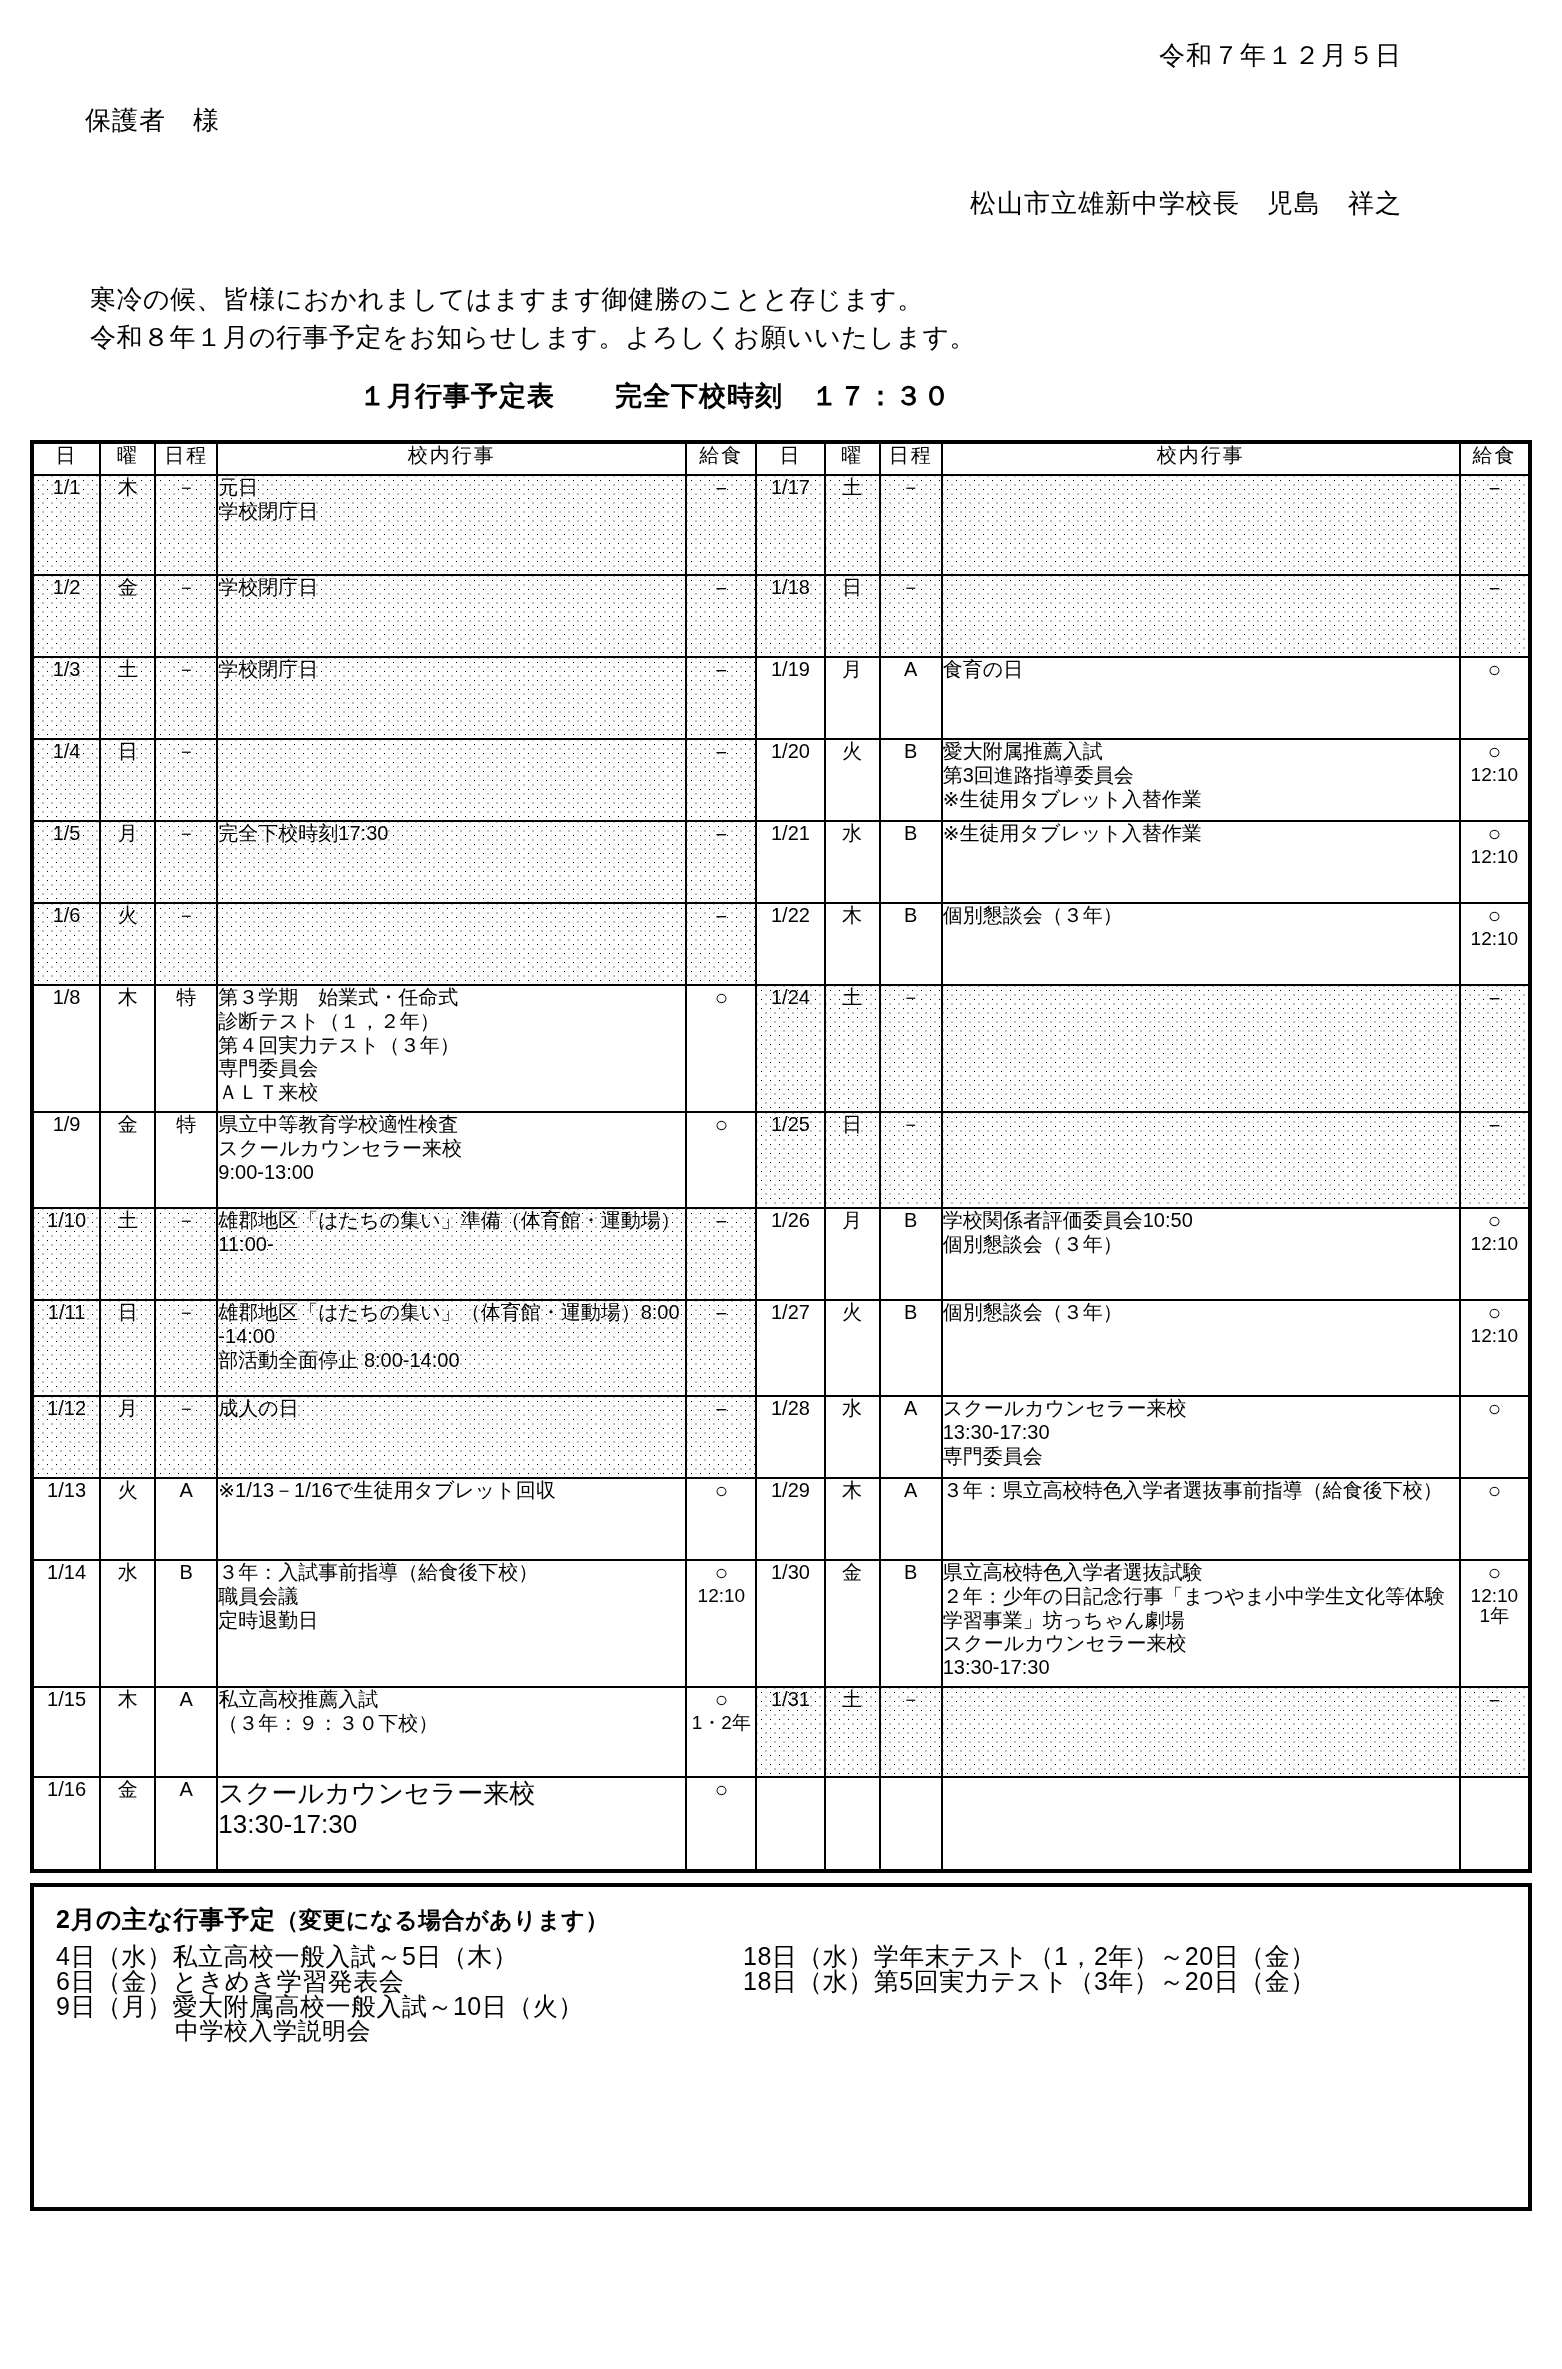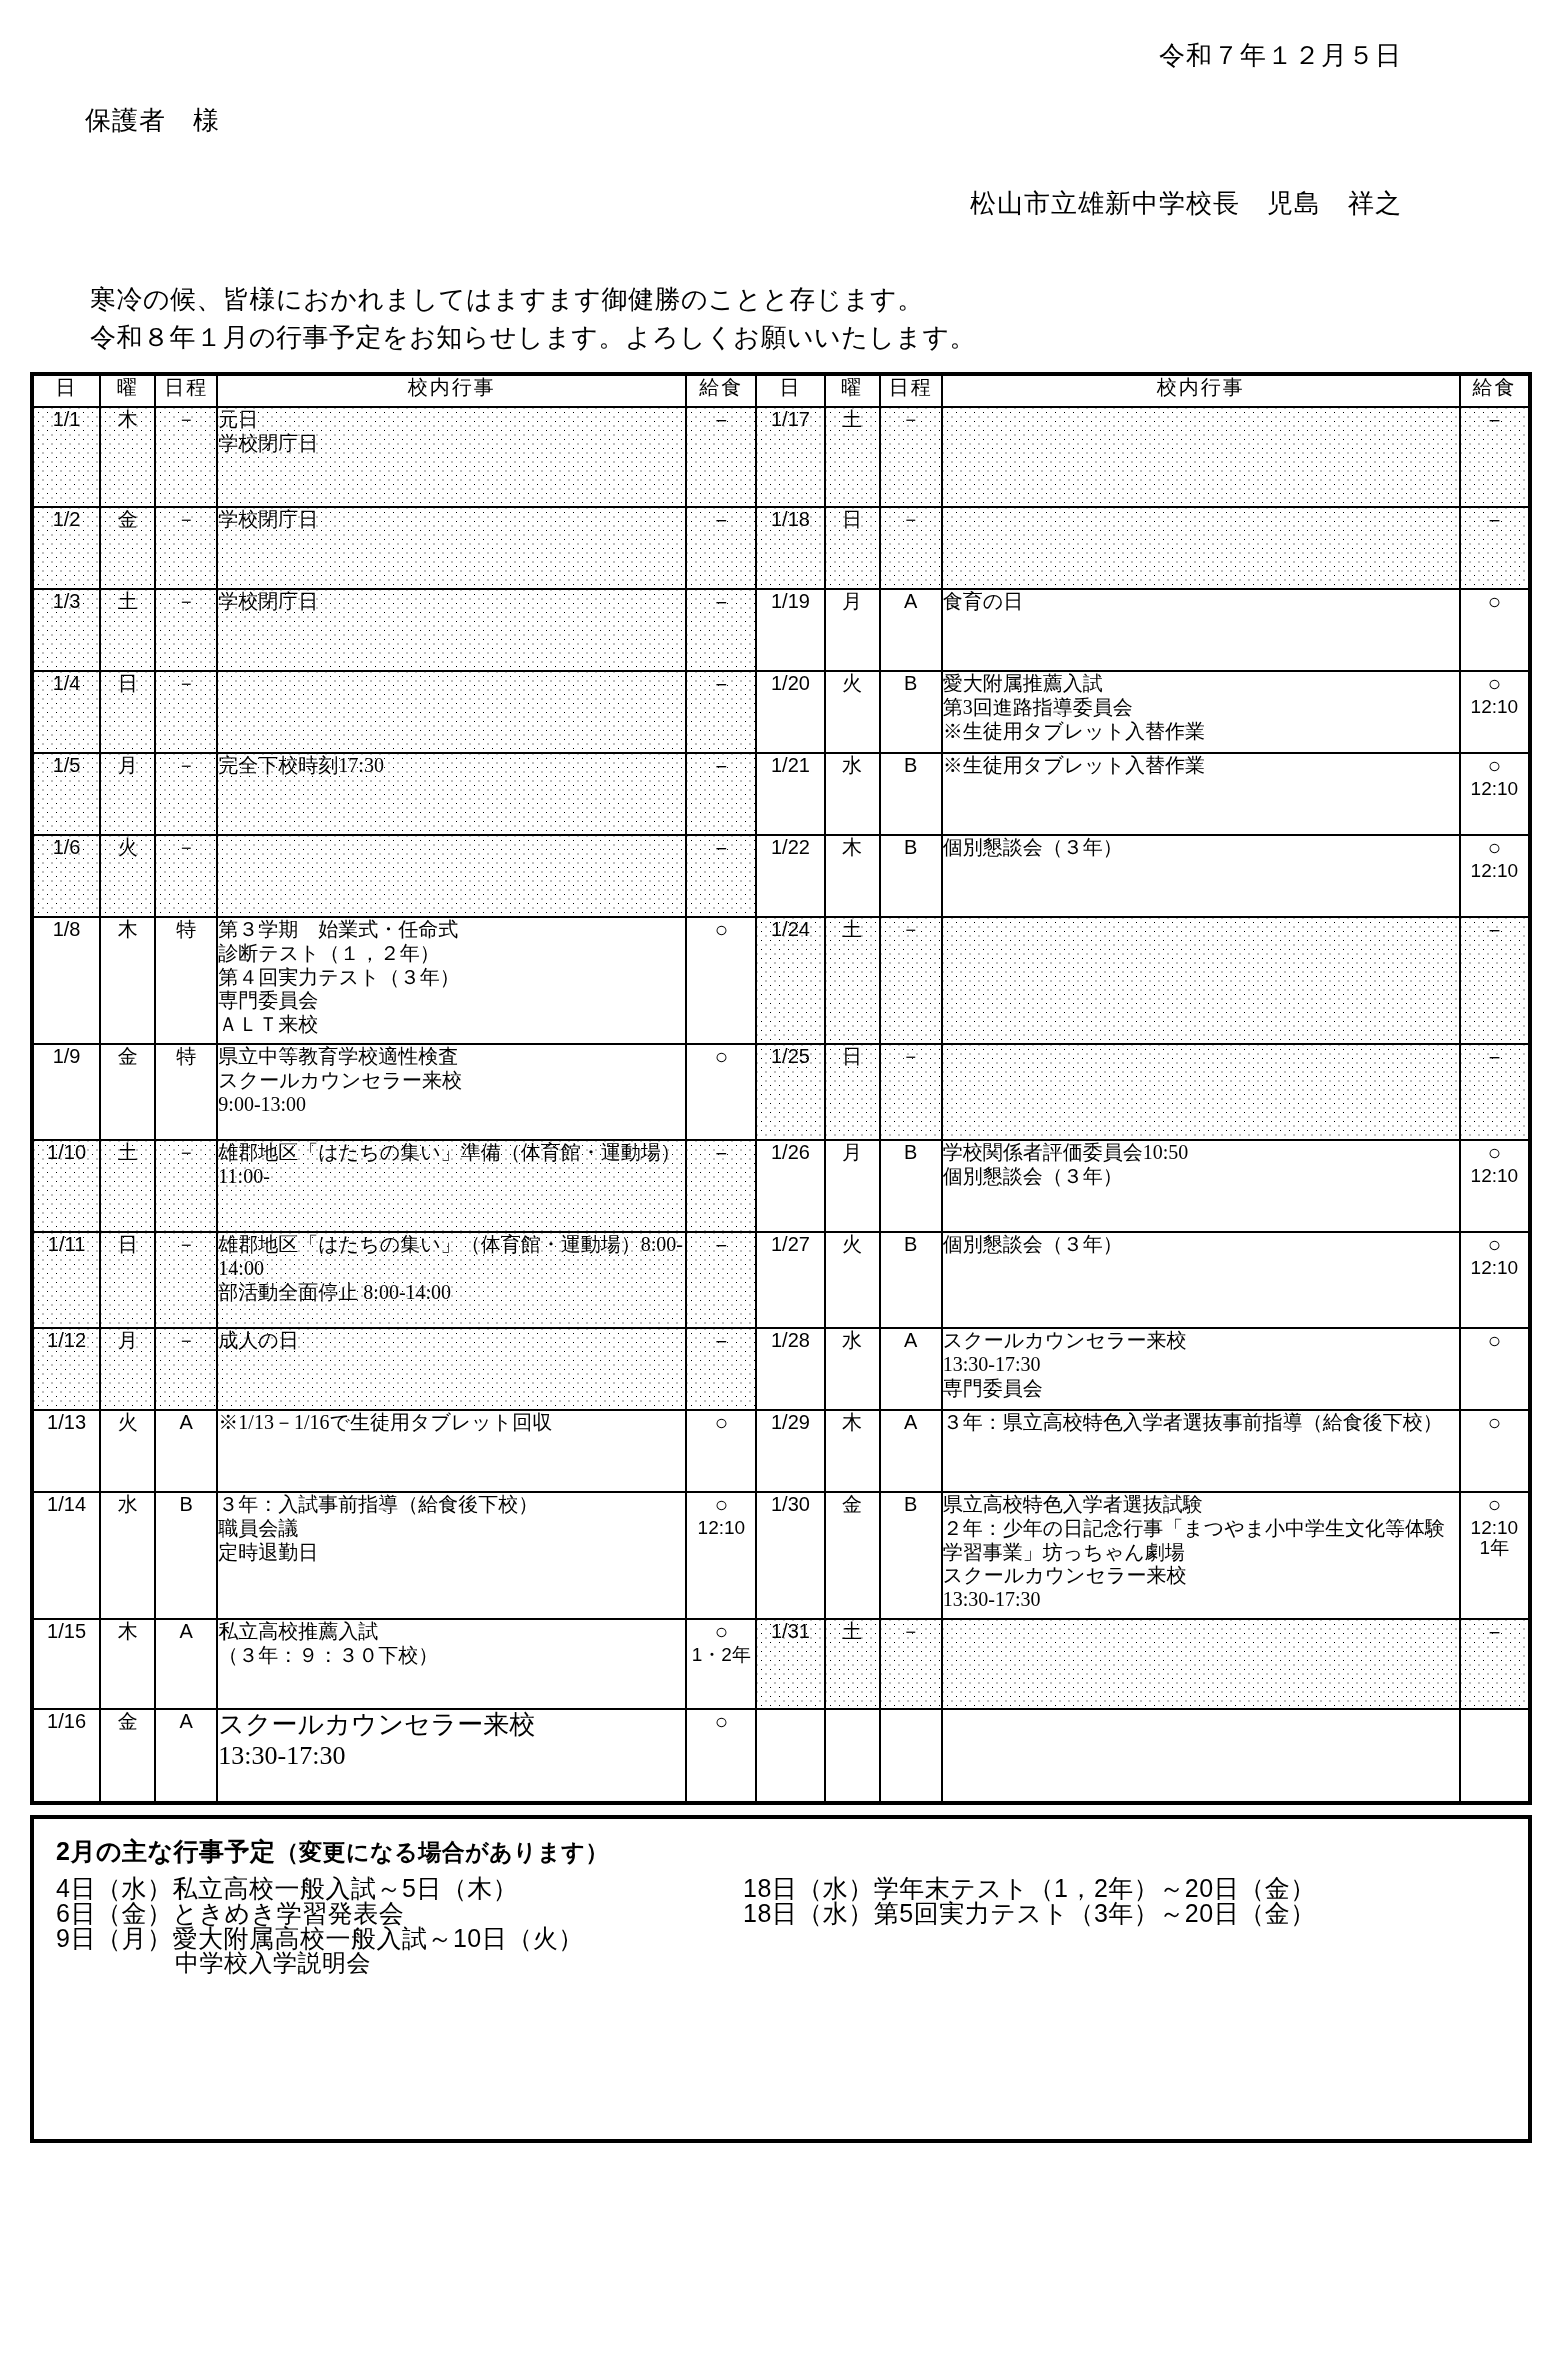--- a/index.html
+++ b/index.html
@@ -67,21 +67,20 @@
     font-size:22px;
   }
   td.day{font-size:22px;}
   td.ev{
     padding:2px 4px 0 6px;
     vertical-align:top;
     font-size:21px;
     line-height:1.2;
     white-space:pre-line;
     word-break:break-all;
-    font-family:Liberation Serif, serif;
   }
   td.ev.big{font-size:26px;line-height:1.18;}
   td.lunch .lsmall{display:block;font-size:19px;line-height:1.05;}
   td.lunch .lmark{display:block;font-size:22px;line-height:1.1;}
 
   
   .hatch{
     background-image:
       radial-gradient(#000 0.8px, transparent 0.9px),
       radial-gradient(#000 0.8px, transparent 0.9px);
@@ -116,20 +115,25 @@
 
 <div class="page">
 
   <div class="head">
     <div class="date-line">令和７年１２月５日</div>
     <div class="addressee">保護者　様</div>
     <div class="signature">松山市立雄新中学校長　児島　祥之</div>
     <div class="greeting">
       <div>寒冷の候、皆様におかれましてはますます御健勝のことと存じます。</div>
       <div>令和８年１月の行事予定をお知らせします。よろしくお願いいたします。</div>
+    </div>
+    <div class="title-row">
+      <span class="title-main">１月行事予定表</span>
+      <span class="title-gap"></span>
+      <span class="title-sub">完全下校時刻　１７：３０</span>
     </div>
   </div>
 
   <div class="tbl-wrap">
     <table class="cal">
       <colgroup>
         <col class="c-day">
           <col class="c-dow">
           <col class="c-sched">
           <col class="c-ev-l">

